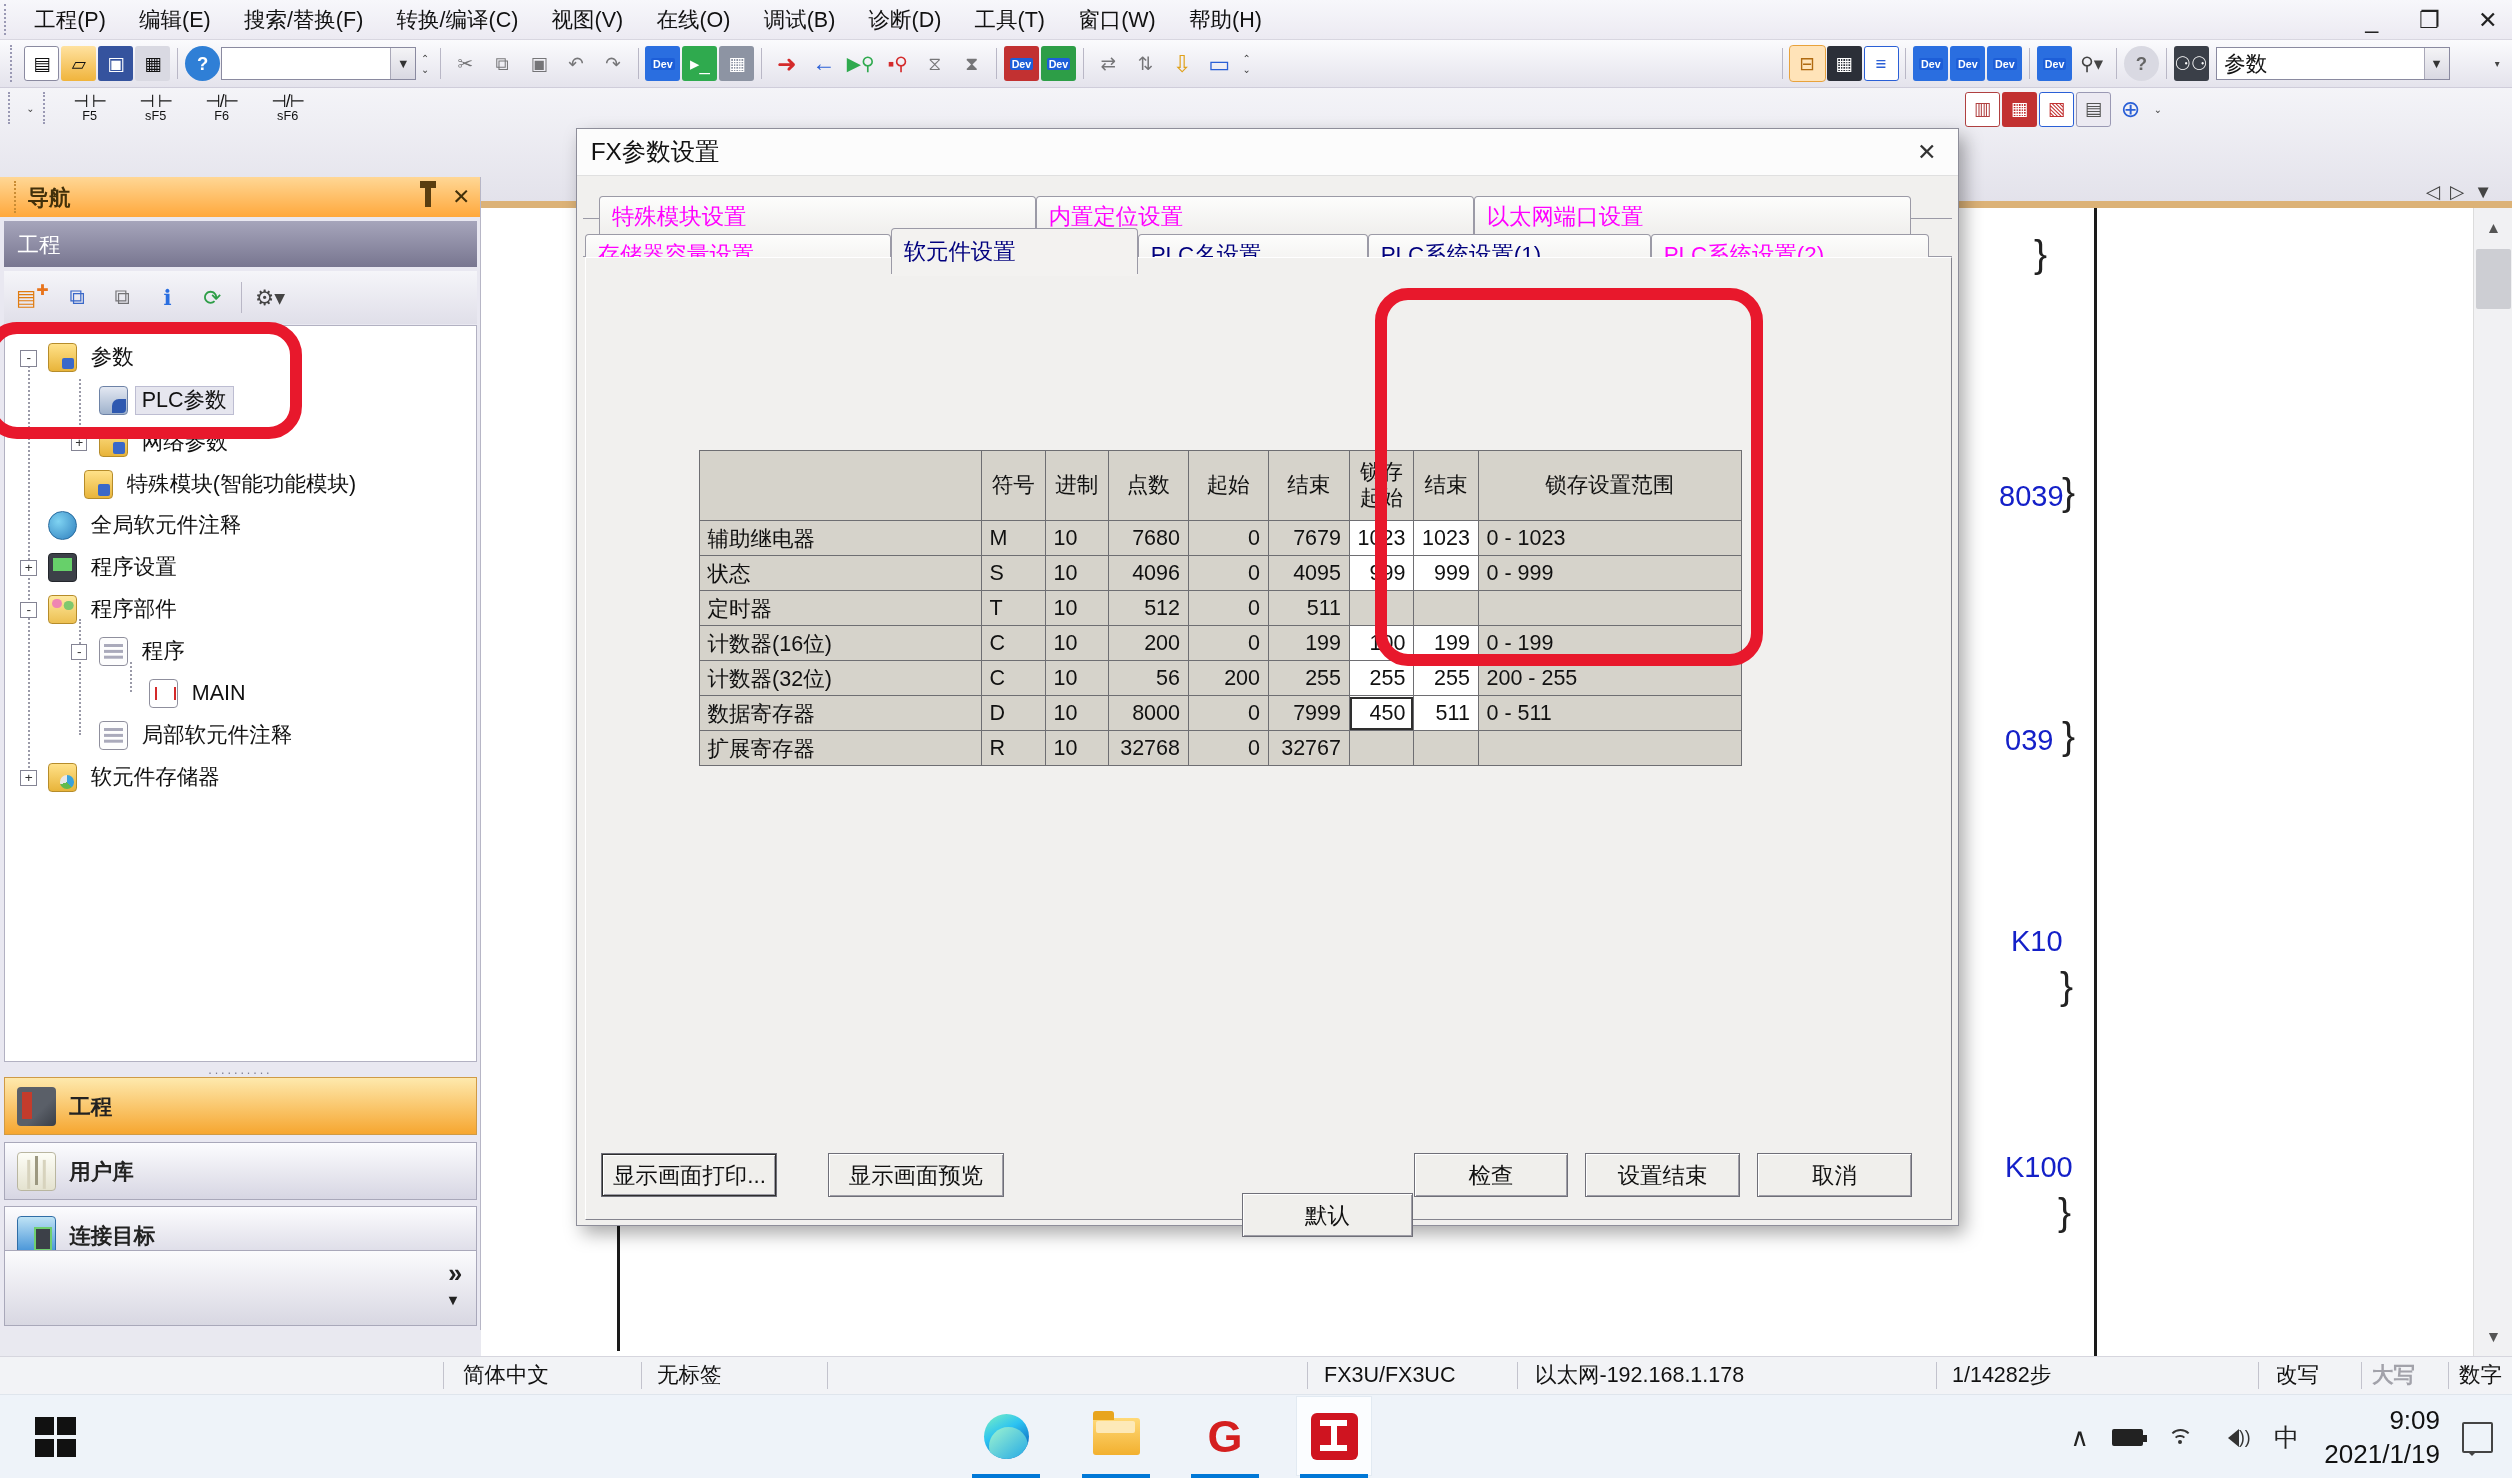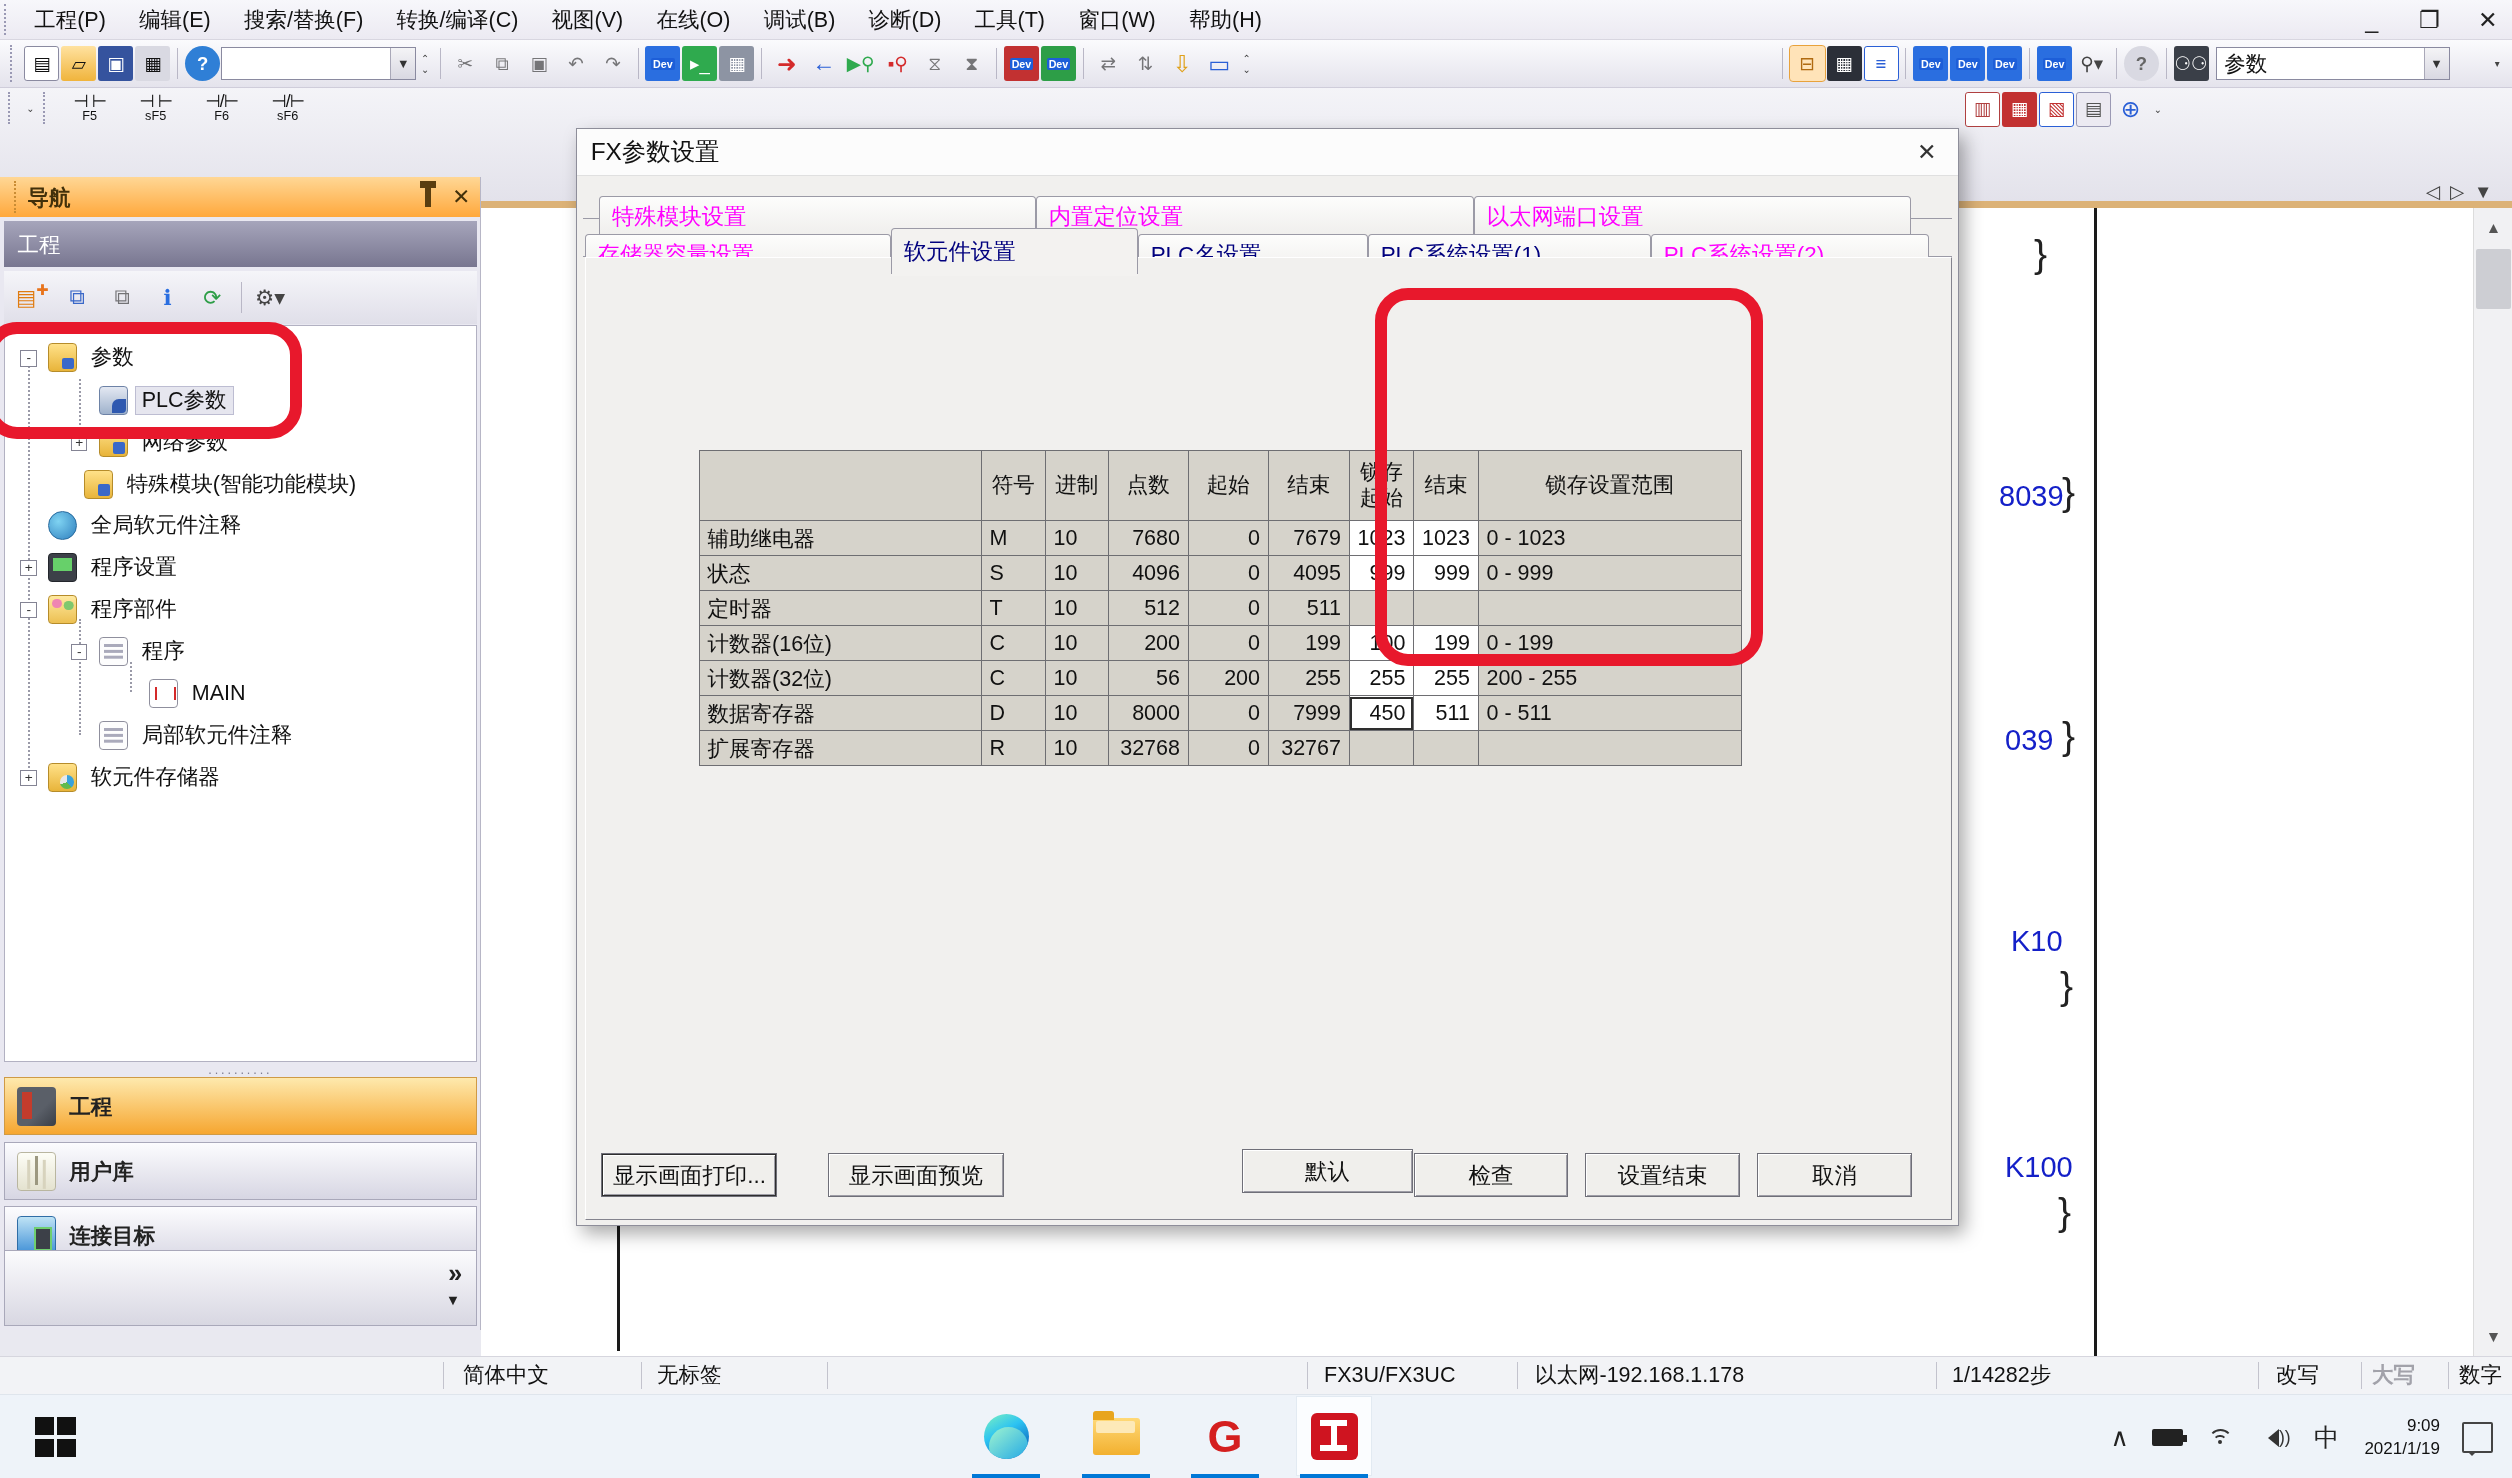--- a/index.html
+++ b/index.html
@@ -134,21 +134,21 @@
   .gxicon { width:47px; height:47px; border-radius:5.9px; background:#cf1420; position:relative; }
   .gxicon::before { content:""; position:absolute; left:9.8px; top:7.8px; width:27px; height:5.9px; background:#fff; box-shadow:0 25px 0 #fff; }
   .gxicon::after { content:""; position:absolute; left:20.5px; top:7.8px; width:5.9px; height:31px; background:#fff; }
   .tray { position:absolute; right:0; top:0; height:85px; display:flex; align-items:center; }
   .trayitem { margin:0 11.7px; color:#222; font-size:25px; position:relative; }
   .batt { width:31px; height:17.6px; border:2px solid #222; border-radius:2px; background:#222; position:relative; }
   .batt::after { content:""; position:absolute; right:-5.9px; top:3.9px; width:3.9px; height:7.8px; background:#222; }
   .wifi { width:29px; height:21.5px; overflow:hidden; position:relative; }
   .wifi i { position:absolute; border:2.9px solid #333; border-radius:50%; border-color:#333 transparent transparent transparent; }
   .spk { width:0; height:0; border:9.8px solid transparent; border-right:11.7px solid #333; position:relative; }
-  .clock { text-align:right; line-height:1.3; font-size:17px; margin:0 13.7px; }
+  .clock { text-align:right; line-height:1.3; font-size:26px; margin:0 13.7px; }
   .notif { width:31px; height:31px; border:2px solid #444; border-radius:2px; margin:0 19.5px 0 7.8px; position:relative; background:#eef3f9; }
   .notif::after { content:""; position:absolute; left:3.9px; bottom:-9.8px; border:5.9px solid transparent; border-top-color:#444; }
 </style>
 </head>
 <body>
 
 <div id="app">
 
   <div class="menubar">
     <span class="grip"></span>
@@ -552,21 +552,21 @@
           <td class="g"></td>
           <td class="g"></td>
           <td class="g ctr"></td>
         </tr>
       </tbody>
         </table>
     </div>
 
     <div class="dbtn def" style="left:24.4px; top:1024px; width:176px;">显示画面打印...</div>
     <div class="dbtn" style="left:251px; top:1024px; width:176px;">显示画面预览</div>
-    <div class="dbtn" style="left:665px; top:1020px; width:171px;">默认</div>
+    <div class="dbtn" style="left:665px; top:1064px; width:171px;">默认</div>
     <div class="dbtn" style="left:837px; top:1024px; width:154px;">检查</div>
     <div class="dbtn" style="left:1008px; top:1024px; width:155px;">设置结束</div>
     <div class="dbtn" style="left:1180px; top:1024px; width:155px;">取消</div>
   </div>
 
   <div class="redbox" style="left:1375px; top:288px; width:388px; height:378px;"></div>
   <div class="redbox" style="left:-15.6px; top:322px; width:318px; height:117px;"></div>
 
   <div class="statusbar">
     <span class="stsep" style="left:443px;"></span>

